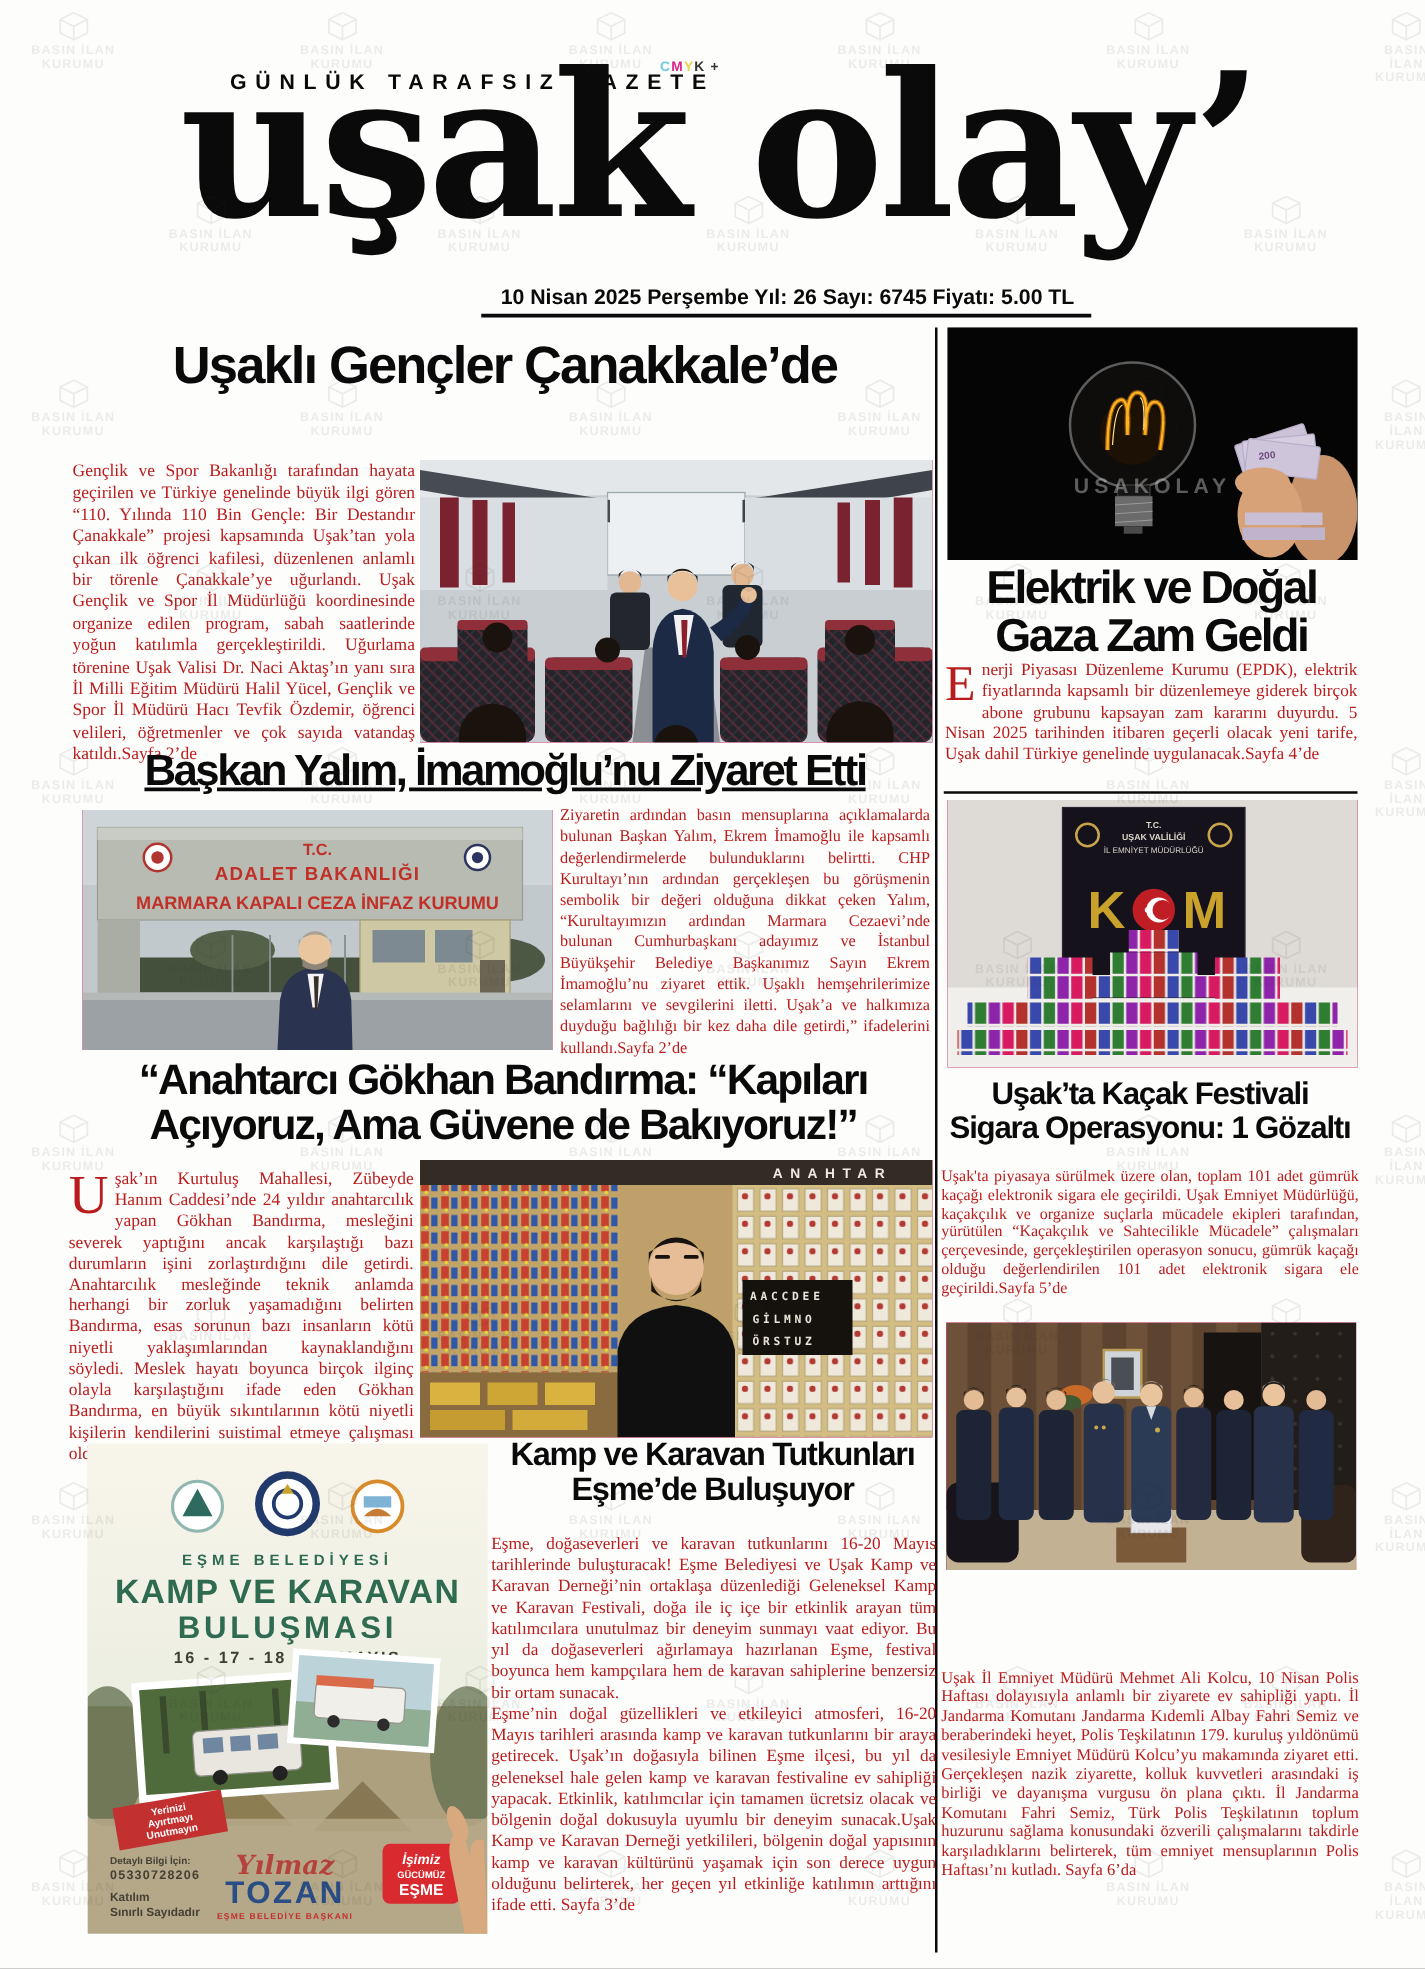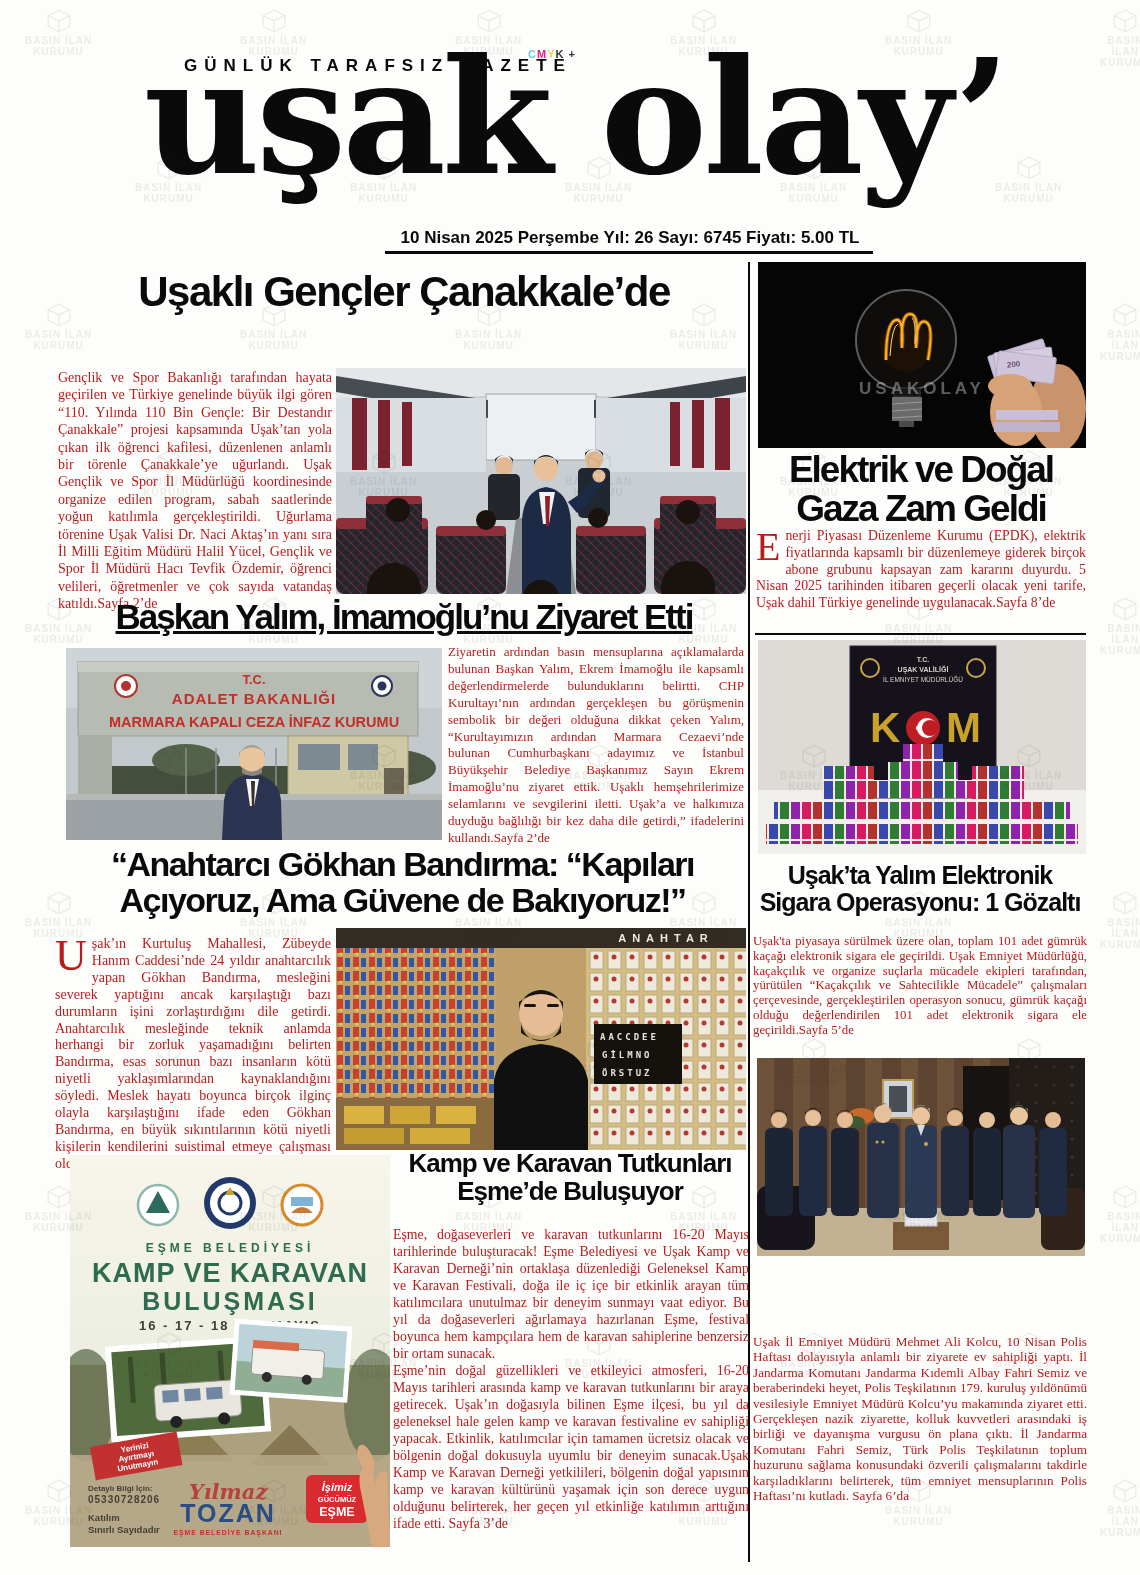--- a/index.html
+++ b/index.html
@@ -333,21 +333,21 @@
       </g>
       <text x="164" y="132" text-anchor="middle" font-family="Liberation Sans,sans-serif" font-size="17" font-weight="bold" letter-spacing="4" fill="rgba(255,255,255,.35)">USAKOLAY</text>
     </svg>
   </div>
 
   <div class="abs hl" style="left:755px;top:450px;width:332px;font-size:37px;letter-spacing:-2px;">
     <span style="display:block">Elektrik ve Doğal</span>
     <span style="display:block">Gaza Zam Geldi</span>
   </div>
   <div class="abs bt" style="left:756px;top:528px;width:330px;height:102px;font-size:13.8px;line-height:16.8px;">
-    <span class="dropcap" style="font-size:40px;line-height:32px;">E</span><span>nerji Piyasası Düzenleme Kurumu (EPDK), elektrik fiyatlarında kapsamlı bir düzenlemeye giderek birçok abone grubunu kapsayan zam kararını duyurdu. 5 Nisan 2025 tarihinden itibaren geçerli olacak yeni tarife, Uşak dahil Türkiye genelinde uygulanacak.Sayfa 8’de</span>
+    <span class="dropcap" style="font-size:40px;line-height:32px;">E</span><span>nerji Piyasası Düzenleme Kurumu (EPDK), elektrik fiyatlarında kapsamlı bir düzenlemeye giderek birçok abone grubunu kapsayan zam kararını duyurdu. 5 Nisan 2025 tarihinden itibaren geçerli olacak yeni tarife, Uşak dahil Türkiye genelinde uygulanacak.Sayfa 4’de</span>
   </div>
   <div class="abs rule" style="left:755px;top:633px;width:331px;height:2px;"></div>
 
   <div class="photo" style="left:758px;top:640px;width:328px;height:214px;">
     <svg viewBox="0 0 328 214">
       <defs>
         <pattern id="bx" width="55" height="20" patternUnits="userSpaceOnUse">
           <rect width="55" height="20" fill="#efece8"></rect>
           <rect x="0" y="1" width="9" height="18" fill="#b3322e"></rect>
           <rect x="11" y="1" width="9" height="18" fill="#3949ab"></rect>
@@ -376,21 +376,21 @@
       <rect x="130" y="122" width="70" height="18" fill="url(#bx)"></rect>
       <rect x="115" y="140" width="100" height="18" fill="url(#bx)"></rect>
       <rect x="64" y="126" width="52" height="34" fill="url(#bx)"></rect>
       <rect x="214" y="126" width="52" height="34" fill="url(#bx)"></rect>
       <rect x="16" y="162" width="296" height="19" fill="url(#bx)"></rect>
       <rect x="8" y="184" width="312" height="20" fill="url(#bx)"></rect>
     </svg>
   </div>
 
   <div class="abs hl" style="left:752px;top:862px;width:336px;font-size:25px;letter-spacing:-1px;">
-    <span style="display:block">Uşak’ta Yalım Elektronik</span>
+    <span style="display:block">Uşak’ta Kaçak Festivali</span>
     <span style="display:block">Sigara Operasyonu: 1 Gözaltı</span>
   </div>
   <div class="abs bt" style="left:753px;top:934px;width:334px;height:120px;font-size:12.8px;line-height:14.8px;">Uşak'ta piyasaya sürülmek üzere olan, toplam 101 adet gümrük kaçağı elektronik sigara ele geçirildi. Uşak Emniyet Müdürlüğü, kaçakçılık ve organize suçlarla mücadele ekipleri tarafından, yürütülen “Kaçakçılık ve Sahtecilikle Mücadele” çalışmaları çerçevesinde, gerçekleştirilen operasyon sonucu, gümrük kaçağı olduğu değerlendirilen 101 adet elektronik sigara ele geçirildi.Sayfa 5’de</div>
 
   <div class="photo" style="left:757px;top:1058px;width:328px;height:198px;">
     <svg viewBox="0 0 328 198">
       <defs>
         <pattern id="wood" width="36" height="198" patternUnits="userSpaceOnUse">
           <rect width="36" height="198" fill="#5d4430"></rect>
           <rect x="0" width="17" height="198" fill="#6d5138"></rect>

